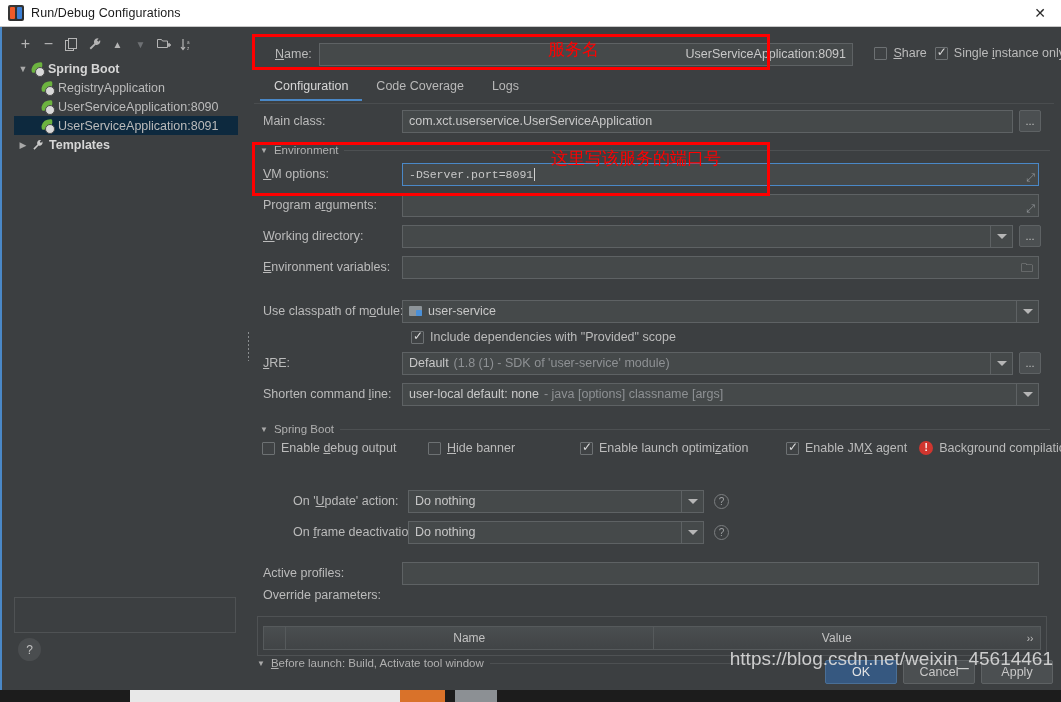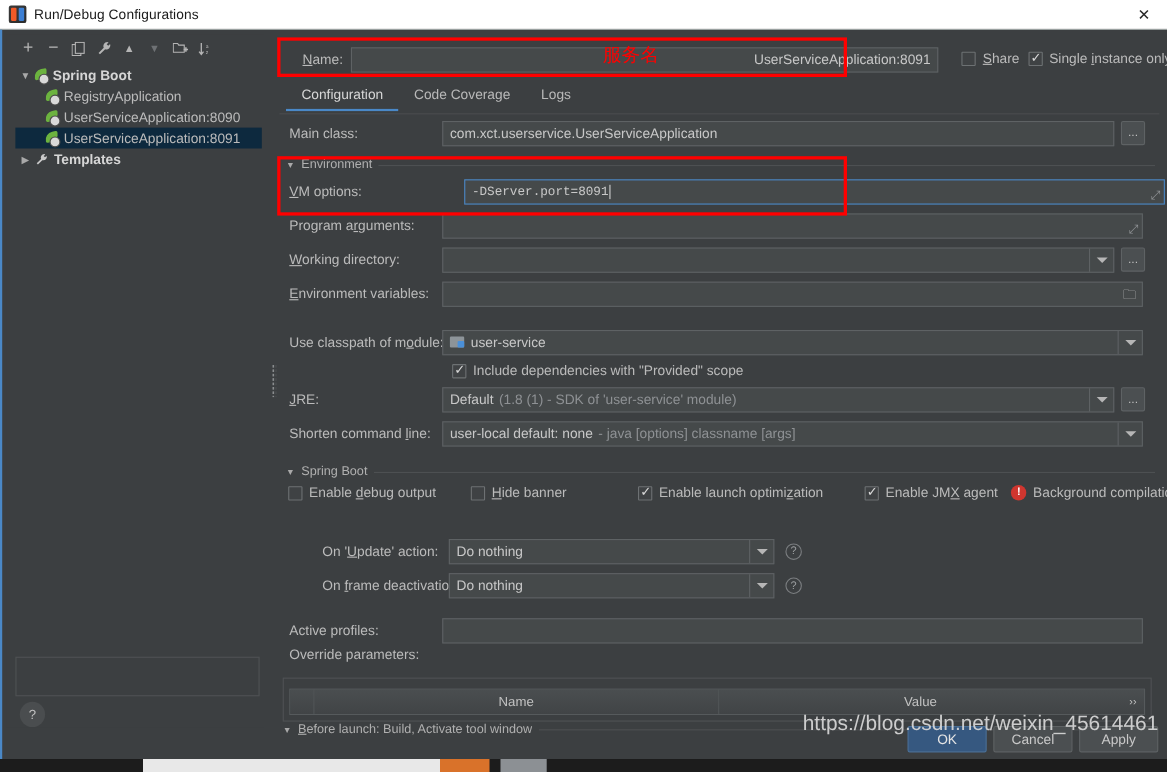--- a/index.html
+++ b/index.html
@@ -393,21 +393,21 @@
       </div>
 
       <div class="section" style="top:112px;">
         <span class="tw">▼</span>
         <span class="sl">Environment</span>
         <span class="line"></span>
       </div>
 
       <div class="row" style="top:131px;width:800px;">
         <span class="lbl"><u>V</u>M options:</span>
-        <div class="ctrl" style="width:637px;margin-left:20px;">
+        <div class="ctrl" style="width:637px;">
           <div class="field" style="width:637px;border-color:#4a88c7;font-family:'Liberation Mono',monospace;font-size:11.5px;">
             <span>-DServer.port=8091</span><span style="border-left:1px solid #d0d0d0;margin-left:1px;">&nbsp;</span>
           </div>
           <span class="expand-glyph">⤢</span>
         </div>
       </div>
 
       <div class="row" style="top:162px;width:800px;">
         <span class="lbl">Program a<u>r</u>guments:</span>
         <div class="ctrl" style="width:637px;">
@@ -550,20 +550,21 @@
         <span class="sl"><u>B</u>efore launch: Build, Activate tool window</span>
         <span class="line"></span>
       </div>
 
     </div>
 
     <div class="redbox" style="left:250px;top:7px;width:518px;height:36px;"></div>
     <div class="redtext" style="left:546px;top:11px;">服务名</div>
 
     <div class="redbox" style="left:250px;top:115px;width:518px;height:54px;"></div>
+    <div class="redtext" style="left:549px;top:120px;">这里写该服务的端口号</div>
 
     <div class="btnbar">
       <div class="dbtn default">OK</div>
       <div class="dbtn">Cancel</div>
       <div class="dbtn">Apply</div>
     </div>
 
     <div class="watermark">https://blog.csdn.net/weixin_45614461</div>
 
   </div>

